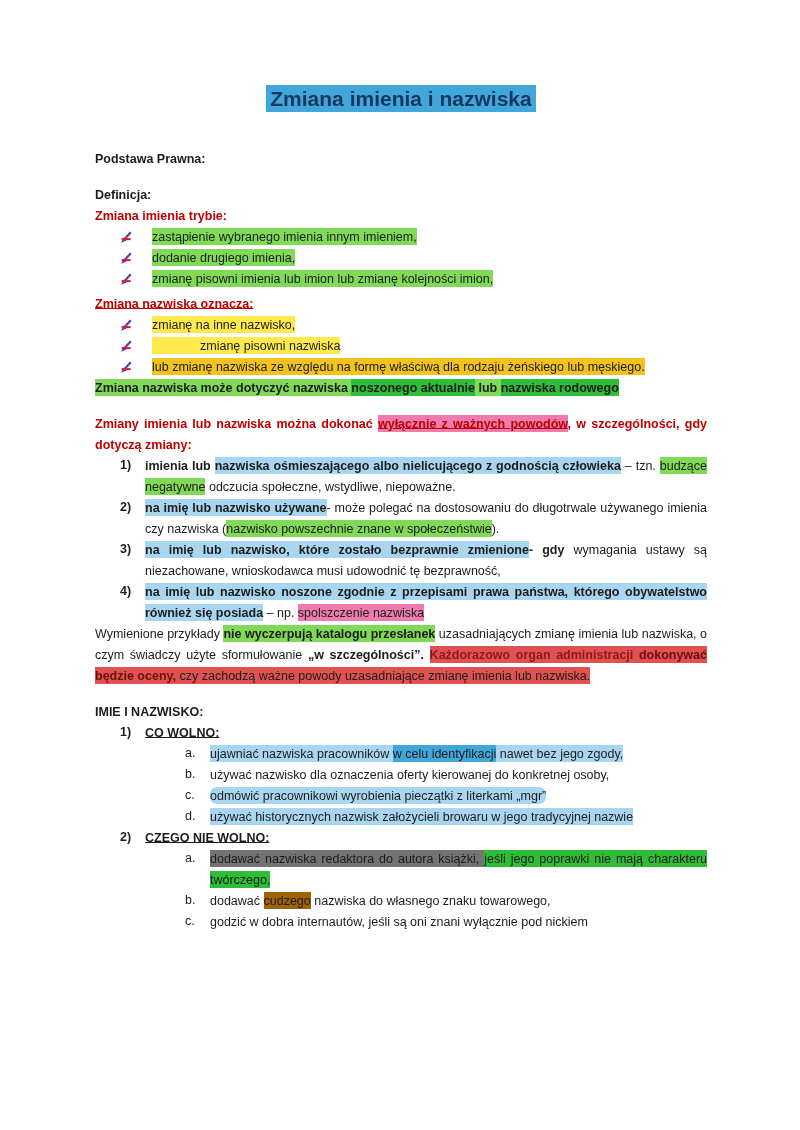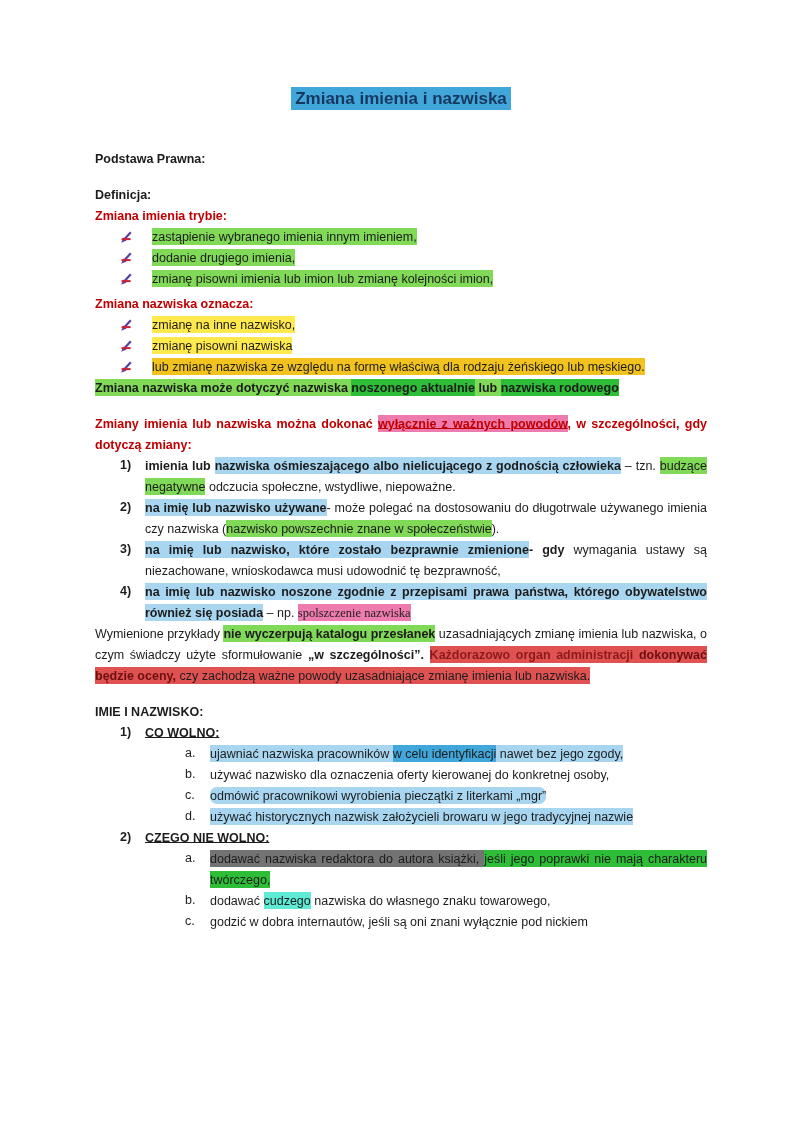--- a/index.html
+++ b/index.html
@@ -8,21 +8,21 @@
     font-family:"Liberation Sans",sans-serif;
     -webkit-font-smoothing:antialiased;
   }
   .doc{
     position:absolute;left:95px;top:86px;width:612px;
     font-size:12.5px;line-height:21px;color:#1c1c1c;
   }
   .blk{position:relative;}
   .just{text-align:justify;}
   .title{
-    text-align:center;font-size:17px;line-height:26px;font-weight:700;
+    text-align:center;font-size:21px;line-height:26px;font-weight:700;
     margin-bottom:36px;
   }
   .title span{padding:2px 4px;}
   .sp1{margin-top:15px;}
   .sp3{margin-top:4px;}
   .bullet{padding-left:57px;}
   .bullet .mk{position:absolute;left:25px;top:4px;width:13px;height:13px;}
   .num{padding-left:50px;}
   .num .lbl{position:absolute;left:25px;font-weight:700;}
   .alpha{padding-left:115px;}
@@ -45,46 +45,46 @@
     <div class="blk bullet"><span class="mk"><svg viewBox="0 0 13 13" width="13" height="13">
           <path d="M10.8 1.2 L4.6 8" stroke="#5b3fa0" stroke-width="2.2" fill="none"></path>
           <polygon points="1.2,11.8 6.6,9.6 3.4,6.6" fill="#5b3fa0"></polygon>
           <rect x="1.6" y="7.1" width="9" height="2" fill="#cc2233"></rect>
         </svg></span><span class="r" style="background-color: rgb(128, 217, 87);">dodanie drugiego imienia,</span></div>
     <div class="blk bullet"><span class="mk"><svg viewBox="0 0 13 13" width="13" height="13">
           <path d="M10.8 1.2 L4.6 8" stroke="#5b3fa0" stroke-width="2.2" fill="none"></path>
           <polygon points="1.2,11.8 6.6,9.6 3.4,6.6" fill="#5b3fa0"></polygon>
           <rect x="1.6" y="7.1" width="9" height="2" fill="#cc2233"></rect>
         </svg></span><span class="r" style="background-color: rgb(128, 217, 87);">zmianę pisowni imienia lub imion lub zmianę kolejności imion,</span></div>
-    <div class="blk p sp3"><span class="r" style="font-weight: 700; color: rgb(192, 0, 0);">Zmiana nazwiska oznacza:</span></div>
+    <div class="blk p sp3"><span class="r" style="font-weight: 700; color: rgb(192, 0, 0); text-decoration: underline;">Zmiana nazwiska oznacza:</span></div>
     <div class="blk bullet"><span class="mk"><svg viewBox="0 0 13 13" width="13" height="13">
           <path d="M10.8 1.2 L4.6 8" stroke="#5b3fa0" stroke-width="2.2" fill="none"></path>
           <polygon points="1.2,11.8 6.6,9.6 3.4,6.6" fill="#5b3fa0"></polygon>
           <rect x="1.6" y="7.1" width="9" height="2" fill="#cc2233"></rect>
         </svg></span><span class="r" style="background-color: rgb(255, 233, 77);">zmianę na inne nazwisko,</span></div>
     <div class="blk bullet"><span class="mk"><svg viewBox="0 0 13 13" width="13" height="13">
           <path d="M10.8 1.2 L4.6 8" stroke="#5b3fa0" stroke-width="2.2" fill="none"></path>
           <polygon points="1.2,11.8 6.6,9.6 3.4,6.6" fill="#5b3fa0"></polygon>
           <rect x="1.6" y="7.1" width="9" height="2" fill="#cc2233"></rect>
-        </svg></span><span class="r" style="background-color: rgb(255, 233, 77);">zmianę pisowni nazwiska</span></div>
+        </svg></span><span class="r" style="background-color: rgb(255, 233, 77); padding-left: 48px;">zmianę pisowni nazwiska</span></div>
     <div class="blk bullet"><span class="mk"><svg viewBox="0 0 13 13" width="13" height="13">
           <path d="M10.8 1.2 L4.6 8" stroke="#5b3fa0" stroke-width="2.2" fill="none"></path>
           <polygon points="1.2,11.8 6.6,9.6 3.4,6.6" fill="#5b3fa0"></polygon>
           <rect x="1.6" y="7.1" width="9" height="2" fill="#cc2233"></rect>
         </svg></span><span class="r" style="background-color: rgb(242, 195, 30);">lub zmianę nazwiska ze względu na formę właściwą dla rodzaju żeńskiego lub męskiego.</span></div>
     <div class="blk p"><span class="r" style="font-weight: 700; background-color: rgb(128, 217, 87);">Zmiana nazwiska może dotyczyć nazwiska </span><span class="r" style="font-weight: 700; background-color: rgb(46, 189, 54);">noszonego aktualnie</span><span class="r" style="font-weight: 700; background-color: rgb(128, 217, 87);"> lub </span><span class="r" style="font-weight: 700; background-color: rgb(46, 189, 54);">nazwiska rodowego</span></div>
     <div class="blk p sp1 just"><span class="r" style="font-weight: 700; color: rgb(192, 0, 0);">Zmiany imienia lub nazwiska można dokonać </span><span class="r" style="font-weight: 700; text-decoration: underline; color: rgb(192, 0, 0); background-color: rgb(238, 123, 174);">wyłącznie z ważnych powodów</span><span class="r" style="font-weight: 700; color: rgb(192, 0, 0);">, w szczególności, gdy dotyczą zmiany:</span></div>
     <div class="blk num just"><span class="lbl">1)</span><span class="r" style="font-weight: 700;">imienia lub </span><span class="r" style="font-weight: 700; background-color: rgb(168, 214, 240);">nazwiska ośmieszającego albo nielicującego z godnością człowieka</span><span class="r"> – tzn. </span><span class="r" style="background-color: rgb(128, 217, 87);">budzące negatywne</span><span class="r"> odczucia społeczne, wstydliwe, niepoważne.</span></div>
     <div class="blk num just"><span class="lbl">2)</span><span class="r" style="font-weight: 700; background-color: rgb(168, 214, 240);">na imię lub nazwisko używane</span><span class="r">- może polegać na dostosowaniu do długotrwale używanego imienia czy nazwiska (</span><span class="r" style="background-color: rgb(128, 217, 87);">nazwisko powszechnie znane w społeczeństwie</span><span class="r">).</span></div>
     <div class="blk num just"><span class="lbl">3)</span><span class="r" style="font-weight: 700; background-color: rgb(168, 214, 240);">na imię lub nazwisko, które zostało bezprawnie zmienione</span><span class="r" style="font-weight: 700;">- gdy </span><span class="r">wymagania ustawy są niezachowane, wnioskodawca musi udowodnić tę bezprawność,</span></div>
-    <div class="blk num just"><span class="lbl">4)</span><span class="r" style="font-weight: 700; background-color: rgb(168, 214, 240);">na imię lub nazwisko noszone zgodnie z przepisami prawa państwa, którego obywatelstwo również się posiada</span><span class="r"> – np. </span><span class="r" style="background-color: rgb(238, 123, 174); font-family: Liberation Serif, serif;">spolszczenie nazwiska</span></div>
+    <div class="blk num just"><span class="lbl">4)</span><span class="r" style="font-weight: 700; background-color: rgb(168, 214, 240);">na imię lub nazwisko noszone zgodnie z przepisami prawa państwa, którego obywatelstwo również się posiada</span><span class="r"> – np. </span><span class="r" style="background-color: rgb(238, 123, 174);">spolszczenie nazwiska</span></div>
     <div class="blk p just"><span class="r">Wymienione przykłady </span><span class="r" style="font-weight: 700; background-color: rgb(128, 217, 87);">nie wyczerpują katalogu przesłanek</span><span class="r"> uzasadniających zmianę imienia lub nazwiska, o czym świadczy użyte sformułowanie </span><span class="r" style="font-weight: 700;">„w szczególności”.</span><span class="r"> </span><span class="r" style="font-weight: 700; color: rgb(140, 26, 26); background-color: rgb(224, 82, 82);">Każdorazowo organ administracji </span><span class="r" style="font-weight: 700; color: rgb(109, 15, 15); background-color: rgb(224, 82, 82);">dokonywać będzie oceny,</span><span class="r" style="background-color: rgb(224, 82, 82);"> czy zachodzą ważne powody uzasadniające zmianę imienia lub nazwiska.</span></div>
     <div class="blk p sp1"><span class="r" style="font-weight: 700;">IMIE I NAZWISKO:</span></div>
     <div class="blk num"><span class="lbl">1)</span><span class="r" style="font-weight: 700; text-decoration: underline;">CO WOLNO:</span></div>
     <div class="blk alpha"><span class="lbl" style="font-weight: 400;">a.</span><span class="r" style="background-color: rgb(168, 214, 240);">ujawniać nazwiska pracowników </span><span class="r" style="background-color: rgb(65, 167, 219);">w celu identyfikacji</span><span class="r" style="background-color: rgb(168, 214, 240);"> nawet bez jego zgody,</span></div>
     <div class="blk alpha"><span class="lbl" style="font-weight: 400;">b.</span><span class="r">używać nazwisko dla oznaczenia oferty kierowanej do konkretnej osoby,</span></div>
     <div class="blk alpha"><span class="lbl" style="font-weight: 400;">c.</span><span class="r" style="background-color: rgb(168, 214, 240); border-radius: 7px;">odmówić pracownikowi wyrobienia pieczątki z literkami „mgr”</span></div>
     <div class="blk alpha"><span class="lbl" style="font-weight: 400;">d.</span><span class="r" style="background-color: rgb(168, 214, 240);">używać historycznych nazwisk założycieli browaru w jego tradycyjnej nazwie</span></div>
     <div class="blk num"><span class="lbl">2)</span><span class="r" style="font-weight: 700; text-decoration: underline;">CZEGO NIE WOLNO:</span></div>
     <div class="blk alpha just"><span class="lbl" style="font-weight: 400;">a.</span><span class="r" style="background-color: #737373;">dodawać nazwiska redaktora do autora książki, </span><span class="r" style="background-color: rgb(46, 189, 54);">jeśli jego poprawki nie mają charakteru twórczego,</span></div>
-    <div class="blk alpha"><span class="lbl" style="font-weight: 400;">b.</span><span class="r">dodawać </span><span class="r" style="background-color: #5eead4;">cudzego</span><span class="r"> nazwiska do własnego znaku towarowego,</span></div>
+    <div class="blk alpha"><span class="lbl" style="font-weight: 400;">b.</span><span class="r">dodawać </span><span class="r" style="background-color: #a16207;">cudzego</span><span class="r"> nazwiska do własnego znaku towarowego,</span></div>
     <div class="blk alpha"><span class="lbl" style="font-weight: 400;">c.</span><span class="r">godzić w dobra internautów, jeśli są oni znani wyłącznie pod nickiem</span></div>
   </div>
 
 </body></html>

